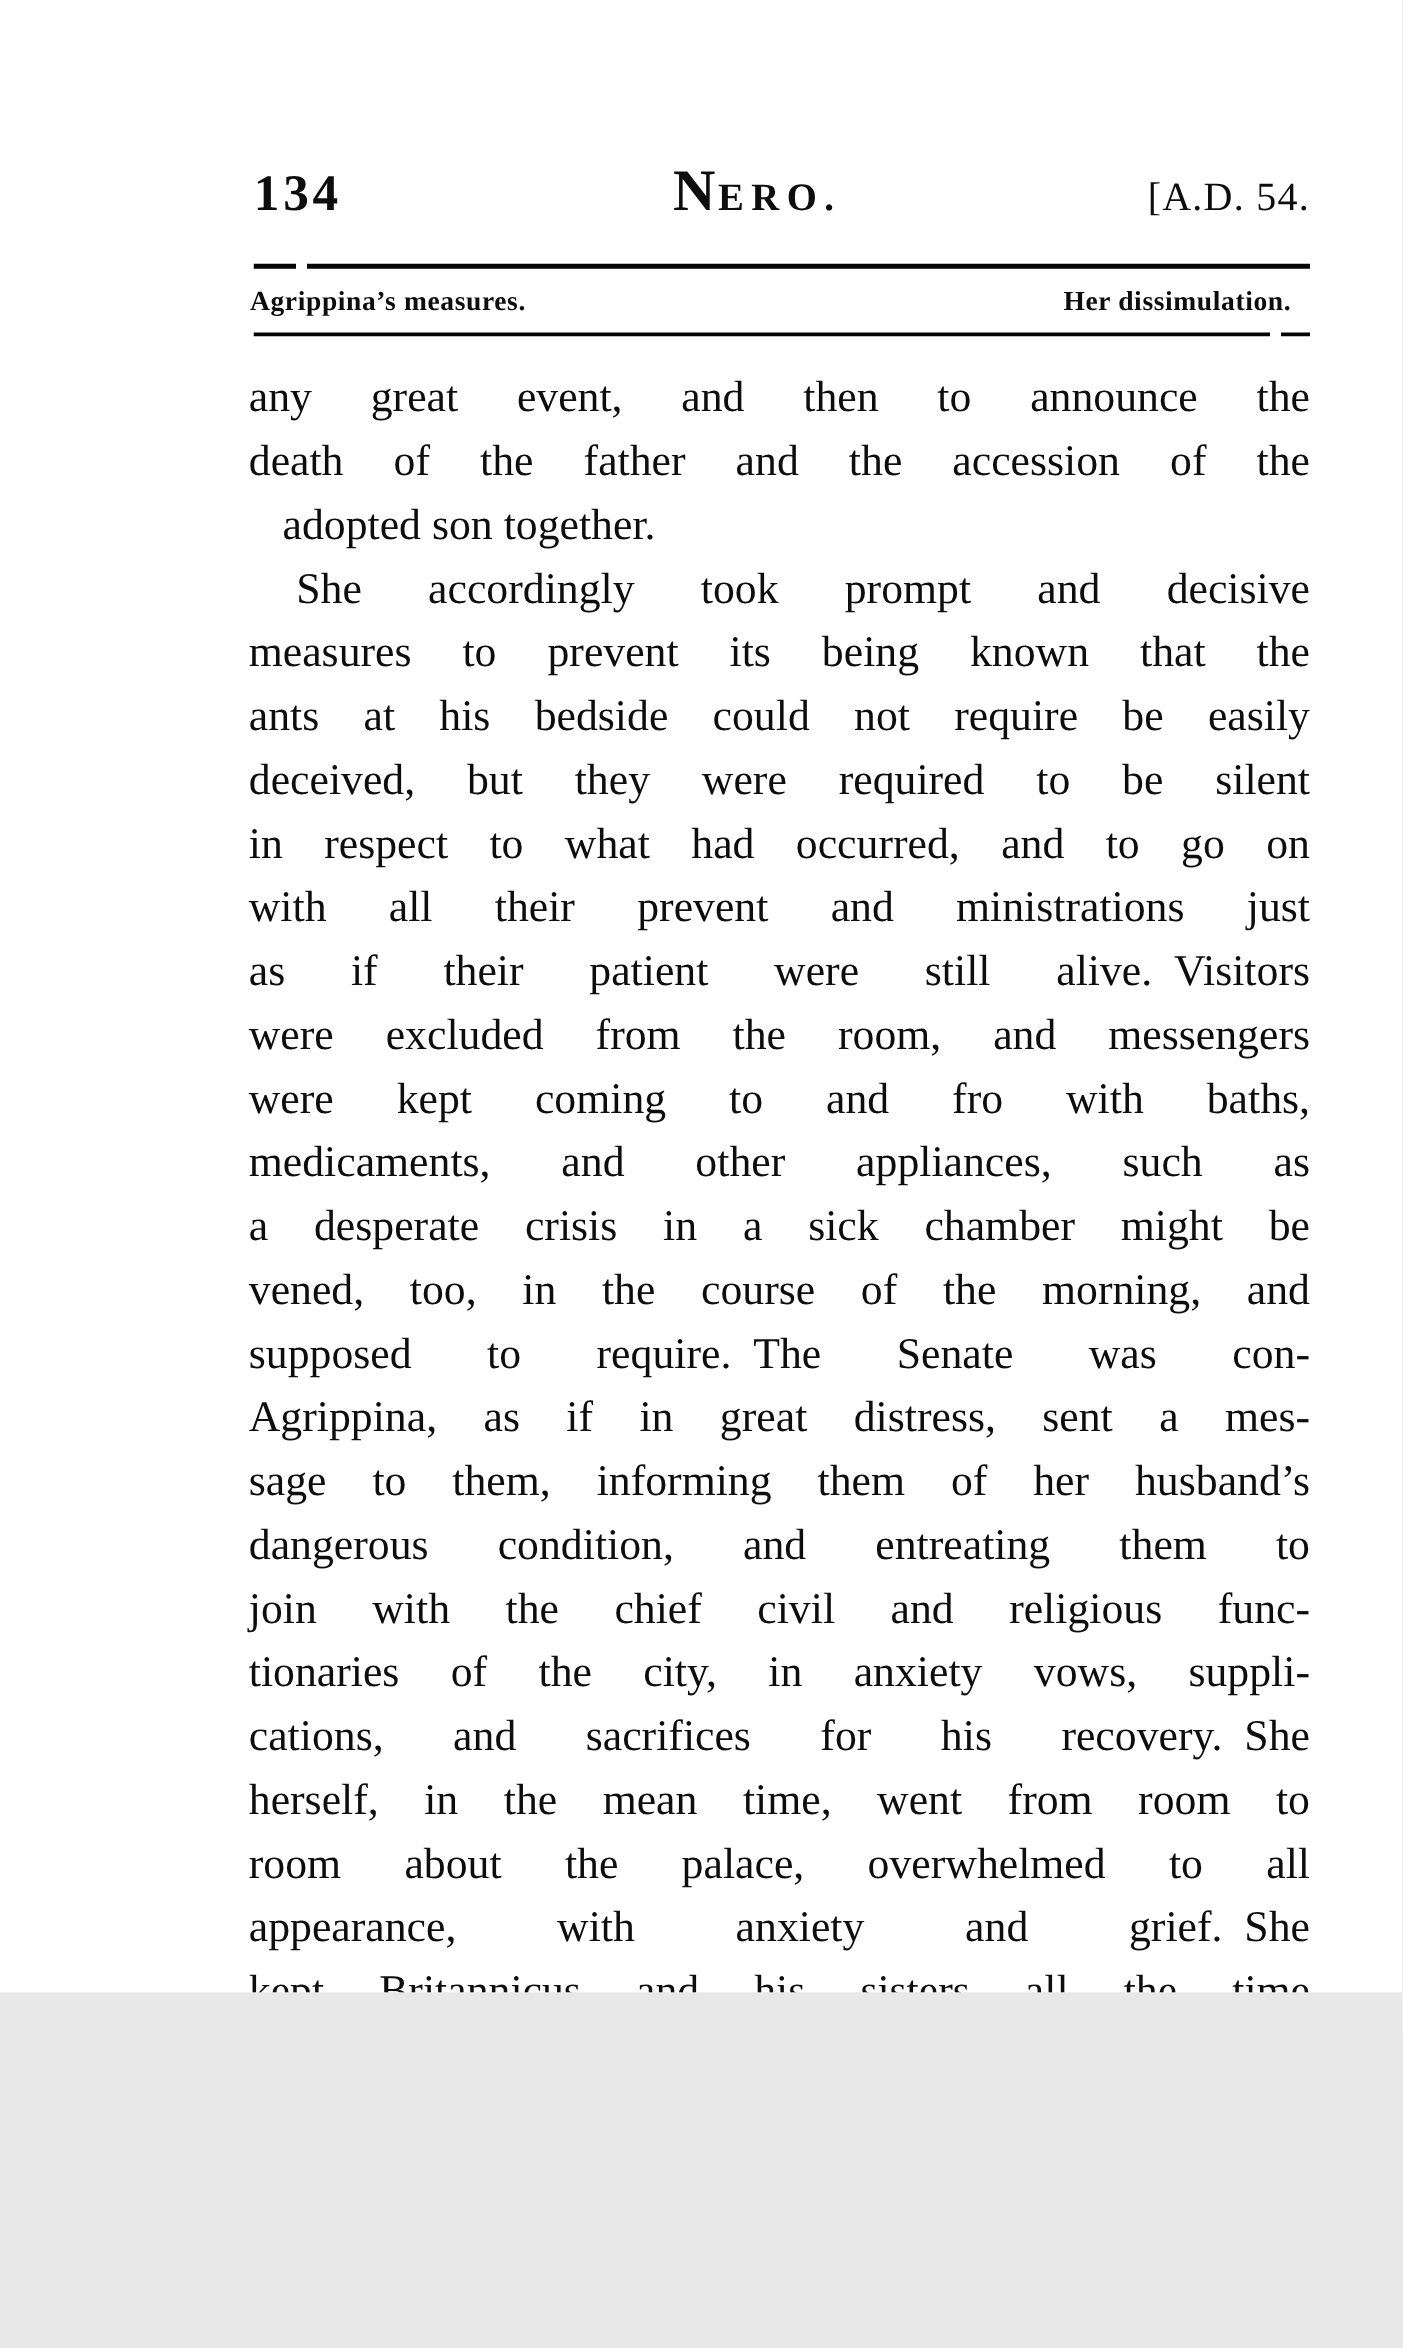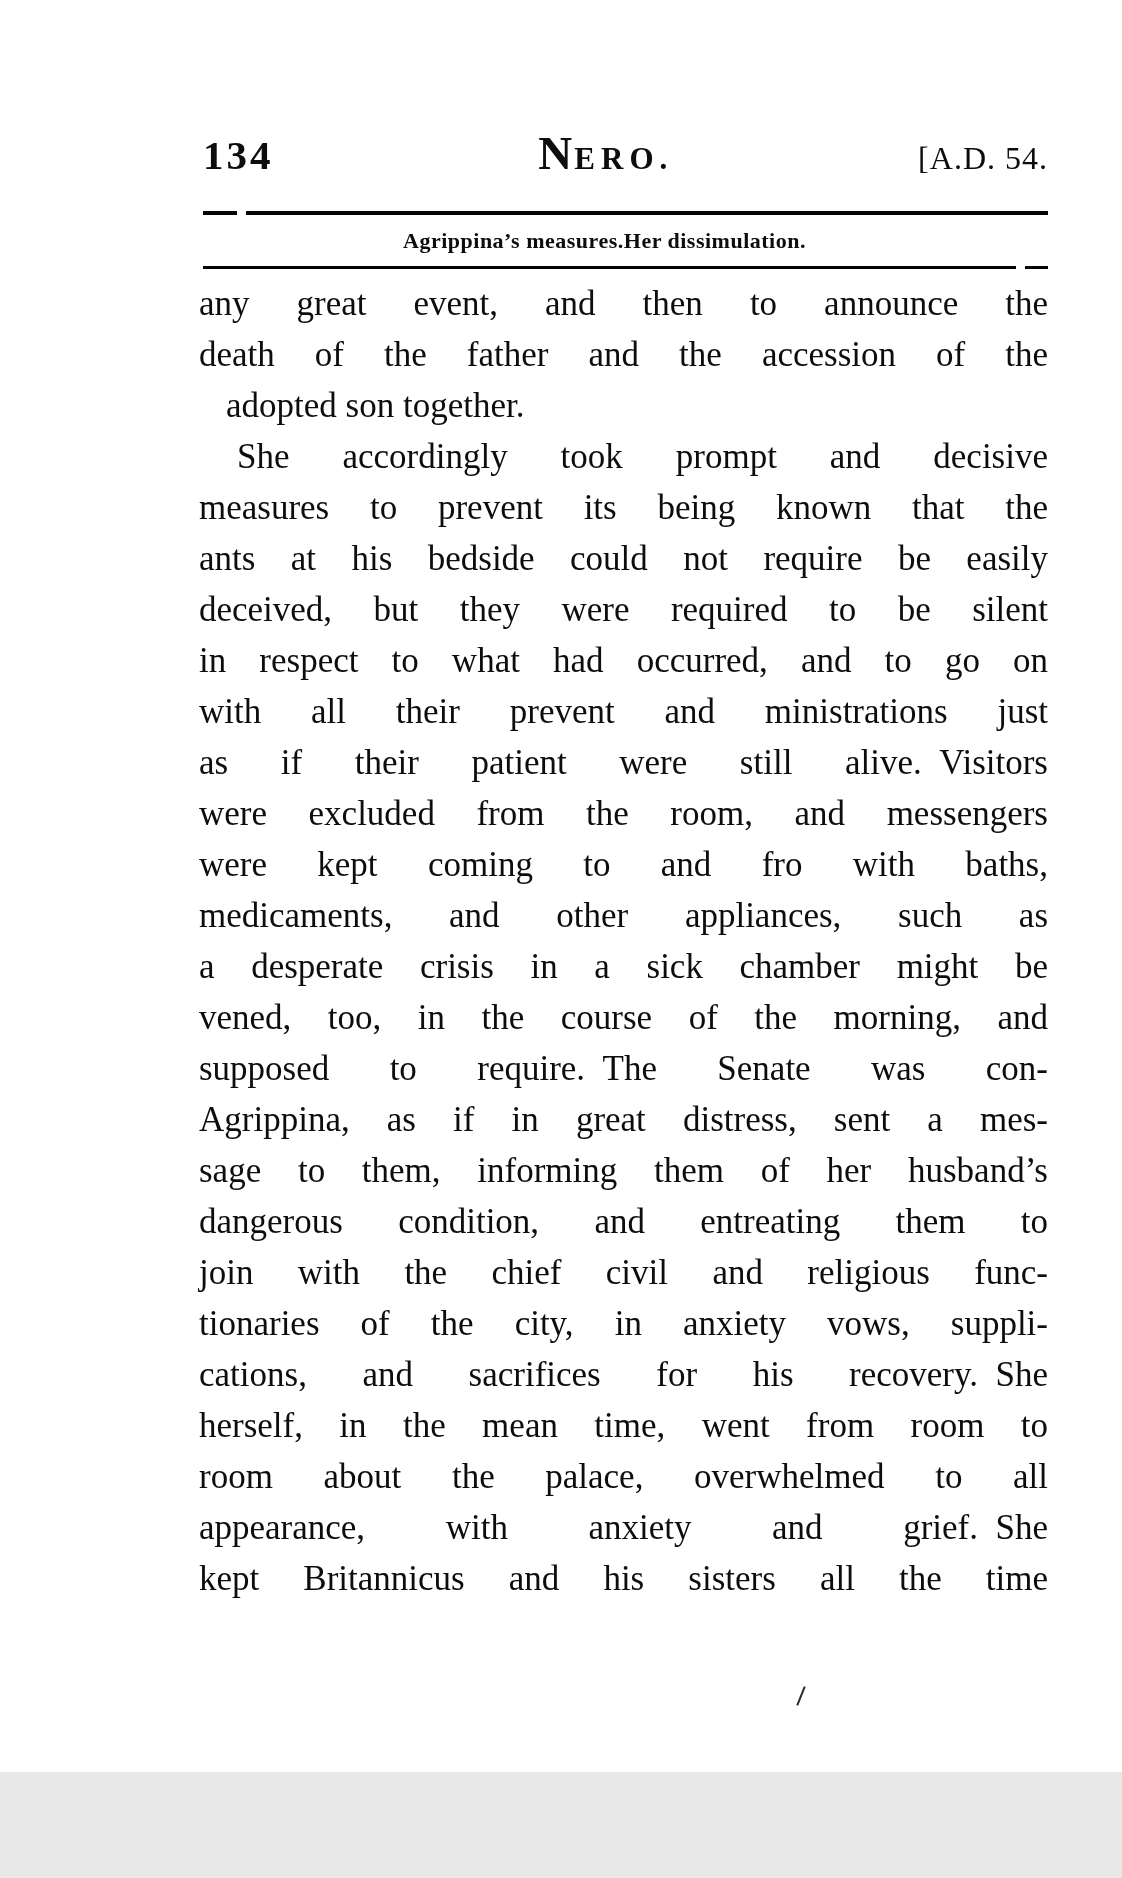--- a/index.html
+++ b/index.html
@@ -3,21 +3,21 @@
 <meta charset="utf-8">
 <style>
   html, body {
     margin: 0;
     padding: 0;
     background: #e8e8e8;
   }
   .page {
     position: relative;
     width: 1122px;
-    height: 1772px;
+    height: 1594px;
     margin: 0 auto;
     background: #ffffff;
     color: #0d0d0d;
     font-family: "Liberation Serif", "DejaVu Serif", serif;
     overflow: hidden;
   }
 
   
   .header-row {
     position: absolute;
@@ -68,35 +68,35 @@
     height: 3px;
     background: linear-gradient(to right,
       #050505 0%, #050505 calc(100% - 32px),
       transparent calc(100% - 32px), transparent calc(100% - 23px),
       #050505 calc(100% - 23px), #050505 100%);
   }
 
   
   .subhead-row {
     position: absolute;
-    left: 188px;
+    left: 200px;
     top: 228px;
     width: 833px;
     display: flex;
-    justify-content: center;
+    justify-content: space-between;
     font-size: 22px;
     font-weight: bold;
     letter-spacing: 0.5px;
   }
 
   
   .text-block {
     position: absolute;
     left: 199px;
-    top: 278px;
+    top: 292px;
     width: 849px;
     font-size: 35px;
     line-height: 51px;
   }
   .line {
     text-align: justify;
     text-align-last: justify;
   }
   .line.para-end {
     text-align-last: left;

